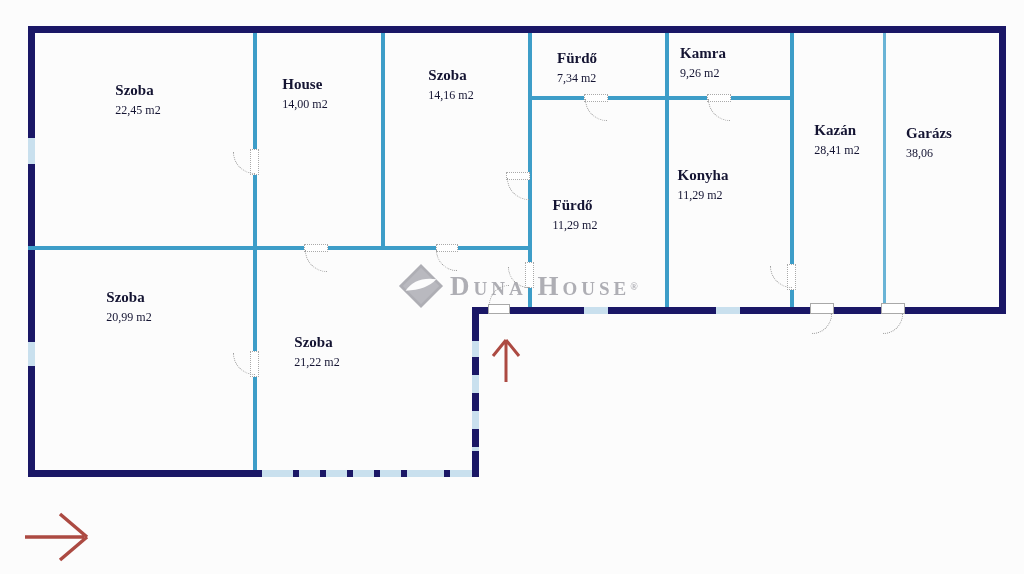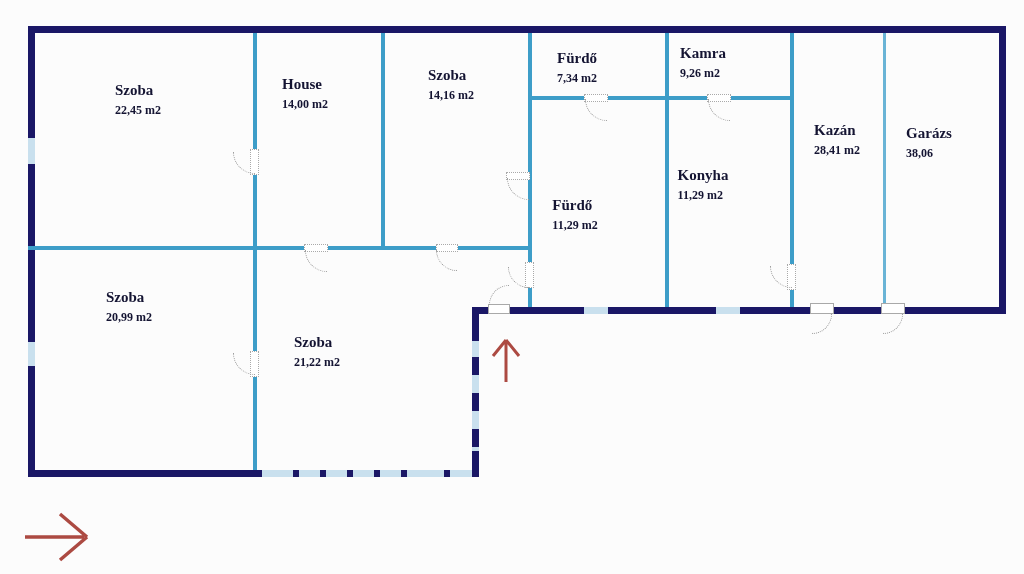--- a/index.html
+++ b/index.html
@@ -19,33 +19,42 @@
   .arc.bl{border-left:1px dotted var(--door,#999);border-bottom:1px dotted var(--door,#999);
           border-bottom-left-radius:100% 100%;}
   .arc.br{border-right:1px dotted var(--door,#999);border-bottom:1px dotted var(--door,#999);
           border-bottom-right-radius:100% 100%;}
   .arc.tl{border-left:1px dotted var(--door,#999);border-top:1px dotted var(--door,#999);
           border-top-left-radius:100% 100%;}
   
   .room{position:absolute;z-index:4;transform:translateX(-50%);text-align:left;
         color:var(--label,#141432);white-space:nowrap;}
   .rn{font-weight:bold;font-size:15px;line-height:1;}
-  .ra{font-weight:bold;font-size:12px;line-height:1;margin-top:6px;}
+  .ra{font-weight:normal;font-size:12px;line-height:1;margin-top:6px;}
   
   .wm{position:absolute;left:398px;top:263px;z-index:1;display:flex;align-items:center;}
   .wm-text{font-variant:small-caps;font-weight:600;font-size:27px;line-height:1;
            letter-spacing:4px;color:var(--logo,#aeaeb4);margin-left:6px;}
   .wm-reg{font-size:10px;color:var(--logo,#aeaeb4);vertical-align:18px;font-weight:600;}
   .arrow{position:absolute;z-index:4;}
 </style>
 </head>
 <body>
 
 <div class="plan">
 
+  <div class="wm">
+    <svg width="46" height="46" viewBox="0 0 48 48">
+      <polygon points="24,1 47,24 24,47 1,24" fill="#aeaeb4"></polygon>
+      <polygon points="24,5 43,24 24,43 5,24" fill="#b9b9bf"></polygon>
+      <path d="M8 29 Q18 14 40 17 Q30 28 8 29 Z" fill="#ffffff" opacity="0.95"></path>
+    </svg>
+    <span class="wm-text">Duna House</span>
+    <span class="wm-reg">®</span>
+  </div>
 
   <div class="w navy" style="left:28px;top:26px;width:978px;height:7px"></div>
   <div class="w navy" style="left:28px;top:26px;width:7px;height:451px"></div>
   <div class="w navy" style="left:999px;top:26px;width:7px;height:288px"></div>
   <div class="w navy" style="left:28px;top:470px;width:234px;height:7px"></div>
   <div class="w navy" style="left:472px;top:307px;width:534px;height:7px"></div>
 
   <div class="w pale tick" style="left:28px;top:138px;width:7px;height:26px"></div>
   <div class="w pale tick" style="left:28px;top:342px;width:7px;height:24px"></div>
   <div class="w pale tick" style="left:584px;top:307px;width:24px;height:7px"></div>

